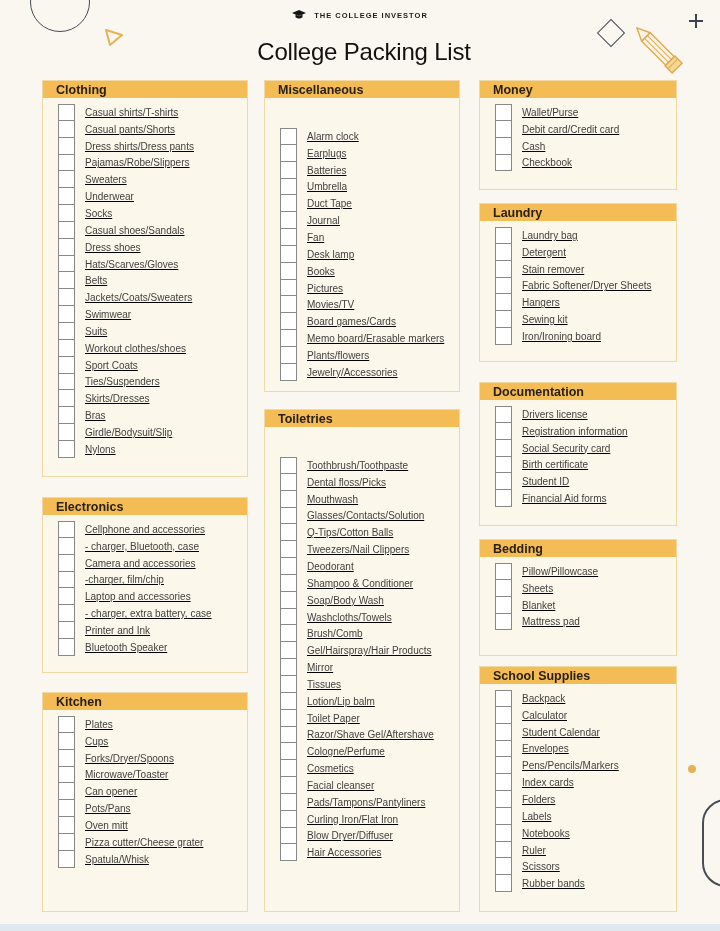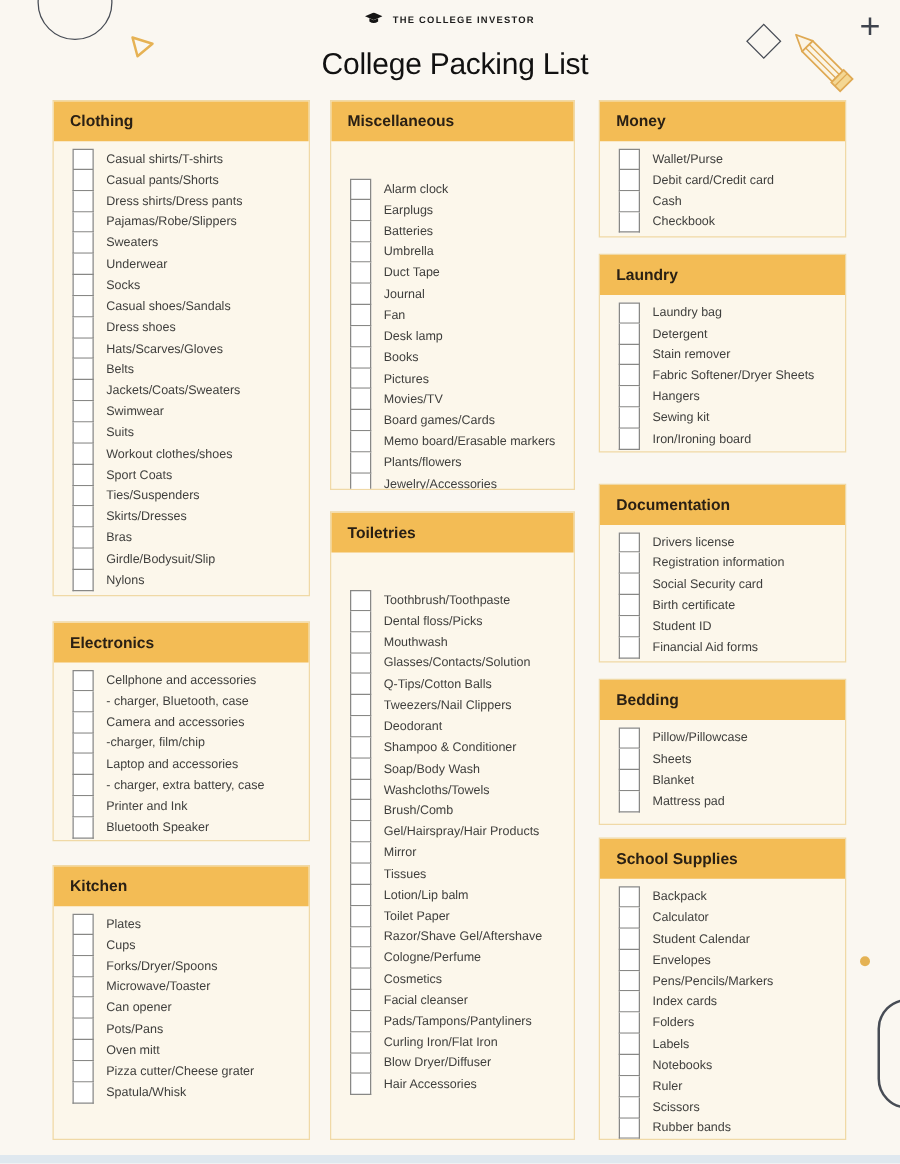--- a/index.html
+++ b/index.html
@@ -18,27 +18,27 @@
   .col-left{width:206px;margin-right:16px;}
   .col-mid{width:196px;margin-right:19px;}
   .col-right{width:198px;}
 
   .panel{background:var(--panel-bg,#FCF7EB);border:1px solid var(--panel-border,#F0D9A6);box-sizing:border-box;overflow:hidden;}
   .grow{flex:1 1 auto;}
   .s-clothing{height:397px;margin-bottom:20px;}
   .s-electronics{height:176px;margin-bottom:19px;}
   .s-misc{height:312px;margin-bottom:17px;}
   .s-money{height:110px;margin-bottom:13px;}
-  .s-laundry{height:159px;margin-bottom:25px;}
+  .s-laundry{height:159px;margin-bottom:20px;}
   .s-documentation{height:144px;margin-bottom:13px;}
   .s-bedding{height:117px;margin-bottom:10px;}
 
-  .panel-header{height:32px;background:var(--header-bg,#F3BC55);display:flex;align-items:center;
+  .panel-header{height:17px;background:var(--header-bg,#F3BC55);display:flex;align-items:center;
                 padding-left:13px;font-size:12.5px;font-weight:700;color:var(--header-text,#2A2014);}
-  .items{padding:6px 0 0 15px;}
+  .items{padding:6px 0 0 15px;text-decoration:underline;}
   .pad-lg .items{padding-top:30px;}
   .item-row{display:flex;height:16.85px;align-items:center;}
   .checkbox{flex:none;width:17px;height:100%;box-sizing:border-box;background:#fff;
             border:1px solid var(--checkbox-border,#888886);}
   .item-row + .item-row .checkbox{border-top:0;}
   .item-label{margin-left:10px;font-size:10px;color:var(--item-text,#3F3F3D);white-space:nowrap;}
 
   
   .deco{position:absolute;}
   .circle-deco{left:30px;top:-28px;width:58px;height:58px;border:1.6px solid var(--shape-dark,#474C55);border-radius:50%;}

